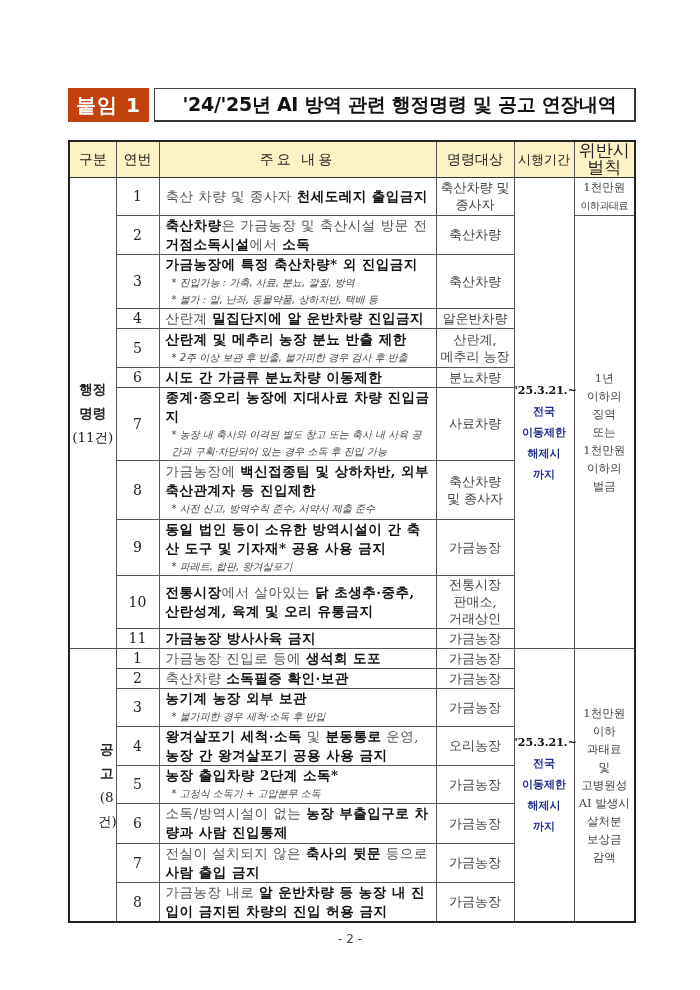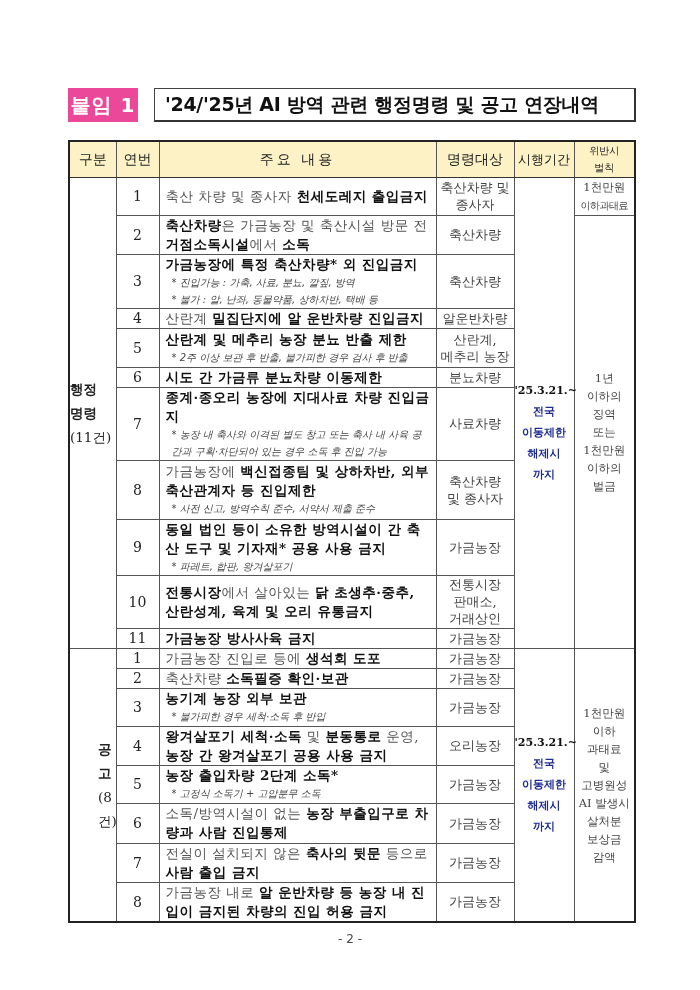--- a/index.html
+++ b/index.html
@@ -1,33 +1,33 @@
 <!DOCTYPE html>
 <html><head>
 <meta charset="utf-8">
 <style>
   * { box-sizing: border-box; margin: 0; padding: 0; }
   html, body { width: 700px; height: 990px; background: #ffffff; overflow: hidden; }
   body { position: relative; font-family: "DejaVu Serif", "Liberation Serif", serif; color: #222; }
 
   .title-bar { position: absolute; left: 68px; top: 88px; height: 34px; width: 568px; }
-  .badge { position: absolute; left: 0; top: 0; width: 70px; height: 34px; background: #ec4899;
+  .badge { position: absolute; left: 0; top: 0; width: 81px; height: 34px; background: #c2410c;
     color: #fff; font-family: "DejaVu Sans", "Liberation Sans", sans-serif; font-weight: bold;
     font-size: 20px; line-height: 34px; text-align: center; letter-spacing: 1px; }
   .title-box { position: absolute; left: 86px; top: 0; right: 0; height: 34px; border: 1px solid #444;
     border-right: 2px solid #333; border-bottom: 2px solid #333;
     font-family: "DejaVu Sans", "Liberation Sans", sans-serif; font-weight: bold; font-size: 19px;
-    line-height: 31px; padding-left: 10px; letter-spacing: -0.3px; color: #111; white-space: nowrap; }
+    line-height: 31px; padding-left: 10px; letter-spacing: -0.3px; color: #111; white-space: nowrap; text-align: center; }
 
   table.main { position: absolute; left: 68px; top: 140px; width: 566px; border-collapse: collapse;
     table-layout: fixed; border: 2px solid #222; }
   table.main td, table.main th { border: 1px solid #555; vertical-align: middle; }
   table.main th { background: #fdf1c6; font-weight: normal; font-size: 14px; height: 36px; color: #222; text-align: center;
     border-bottom: 1.5px solid #333; line-height: 17px; }
-  td.cat { font-size: 13.5px; line-height: 24px; font-weight: bold; }
+  td.cat { text-align: center; font-size: 13.5px; line-height: 24px; font-weight: bold; }
   td.cat .cnt { font-weight: normal; }
   td.num { text-align: center; font-size: 14px; }
   td.content { padding: 0 6px; font-size: 13.5px; line-height: 19px; color: #555; letter-spacing: 0.5px; }
   td.content b { color: #111; font-weight: bold; }
   td.content .note { display: block; font-family: "DejaVu Sans", "Liberation Sans", sans-serif; font-size: 10px;
     line-height: 17px; color: #444; padding-left: 6px; letter-spacing: 0; font-style: italic; }
   td.target { text-align: center; font-size: 13px; line-height: 17px; color: #444; }
   td.period { text-align: center; font-size: 11px; line-height: 21px; }
   td.period .date { font-weight: bold; color: #111; display: block; font-size: 11px; }
   td.period .blue { color: #1f2b8f; font-weight: bold; display: block; font-family: "DejaVu Sans", "Liberation Sans", sans-serif; font-size: 11px; }
@@ -54,21 +54,21 @@
       <col style="width:60px">
       <col style="width:61px">
   </colgroup>
   <thead>
     <tr>
       <th>구분</th>
       <th>연번</th>
       <th style="letter-spacing:3px">주요 내용</th>
       <th>명령대상</th>
       <th style="font-size:13px">시행기간</th>
-      <th style="font-size:10px">
+      <th style="font-size:17px">
         <span>위반시</span><br>
         <span>벌칙</span>
       </th>
     </tr>
   </thead>
   <tbody id="tbody">
       <tr style="height: 32px;">
         <td class="cat" rowspan="11"><span>행정</span><br><span>명령</span><br><span class="cnt">(11건)</span></td>
         <td class="num">1</td>
         <td class="content"><span><span>축산 차량 및 종사자 </span><b>천세도레지 출입금지</b></span></td>

